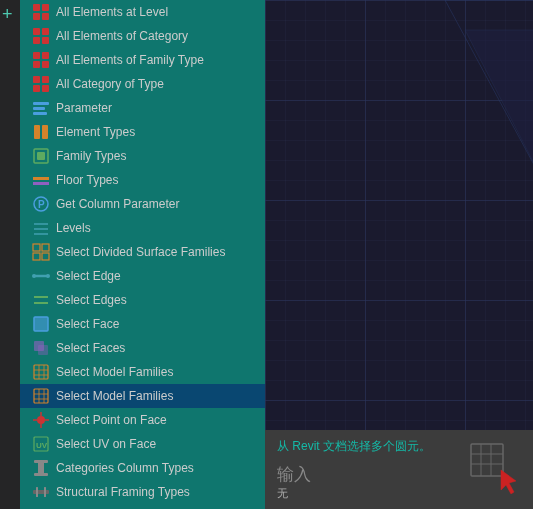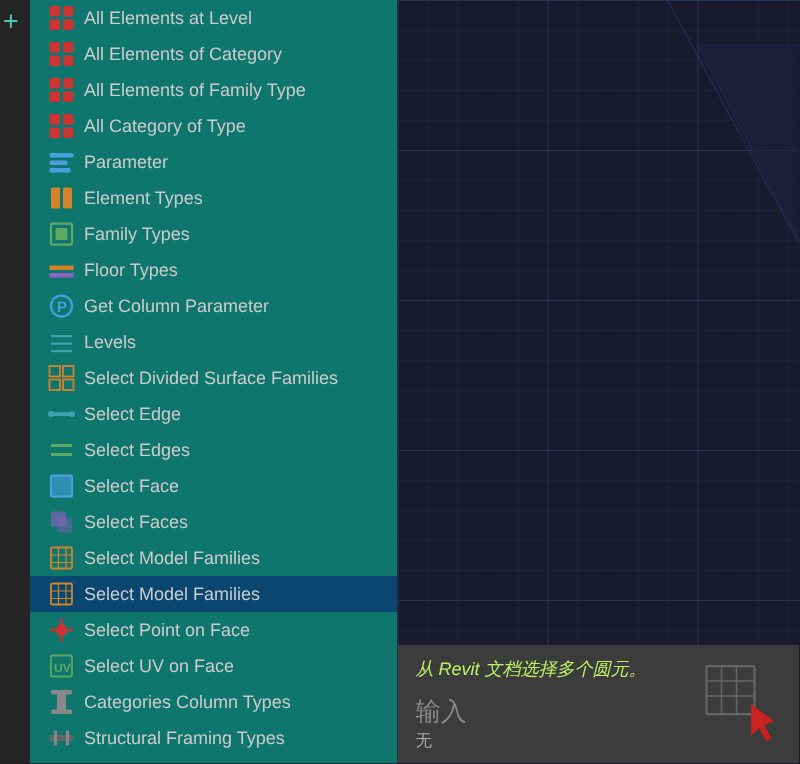--- a/index.html
+++ b/index.html
@@ -92,23 +92,22 @@
       align-items: flex-start;
       gap: 10px;
     }
 
     .tooltip-text-area {
       flex: 1;
     }
 
     .tooltip-main-text {
       font-size: 12px;
-      color: #bef264;
+      color: #14b8a6;
       margin-bottom: 8px;
-      font-style: italic;
     }
 
     .tooltip-sub-label {
       font-size: 17px;
       color: #888;
     }
 
     .tooltip-sub-value {
       font-size: 11px;
       color: #aaa;

